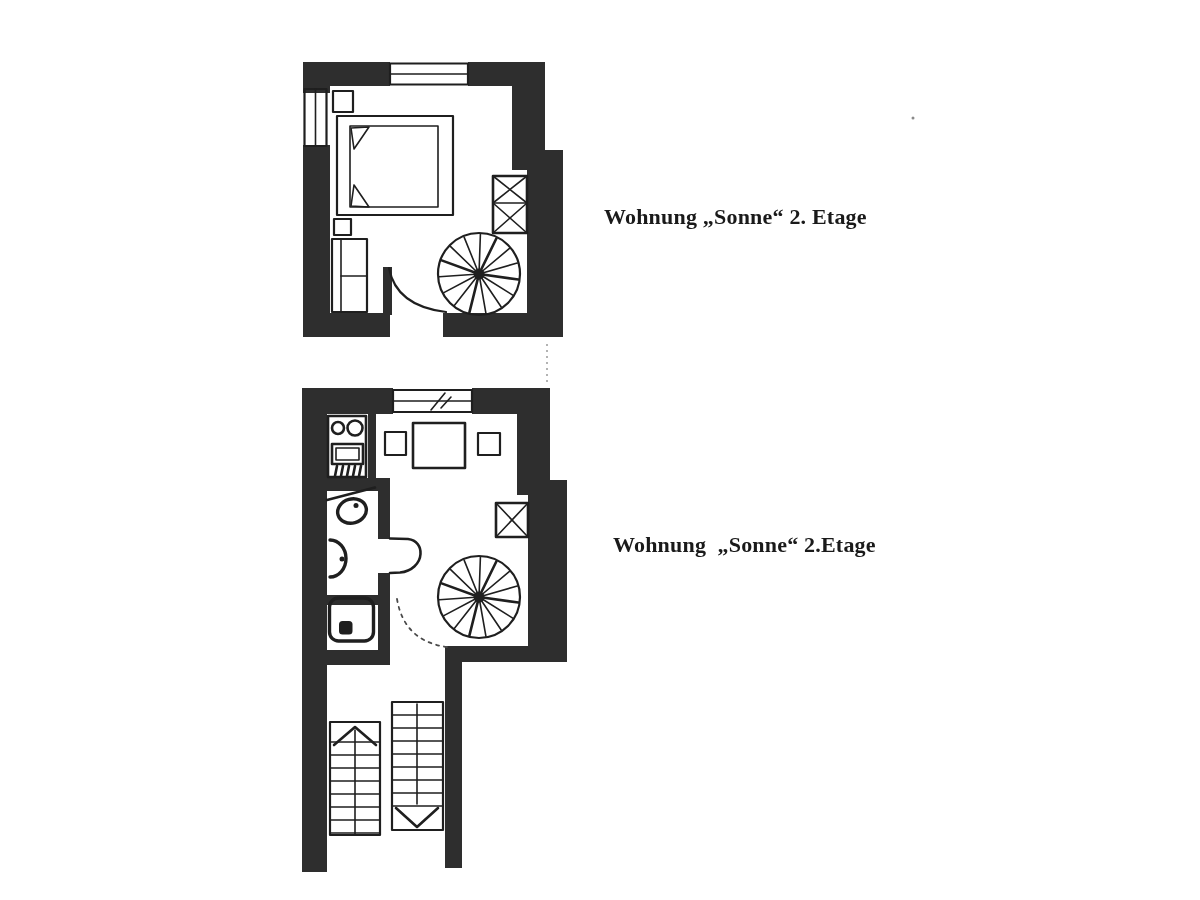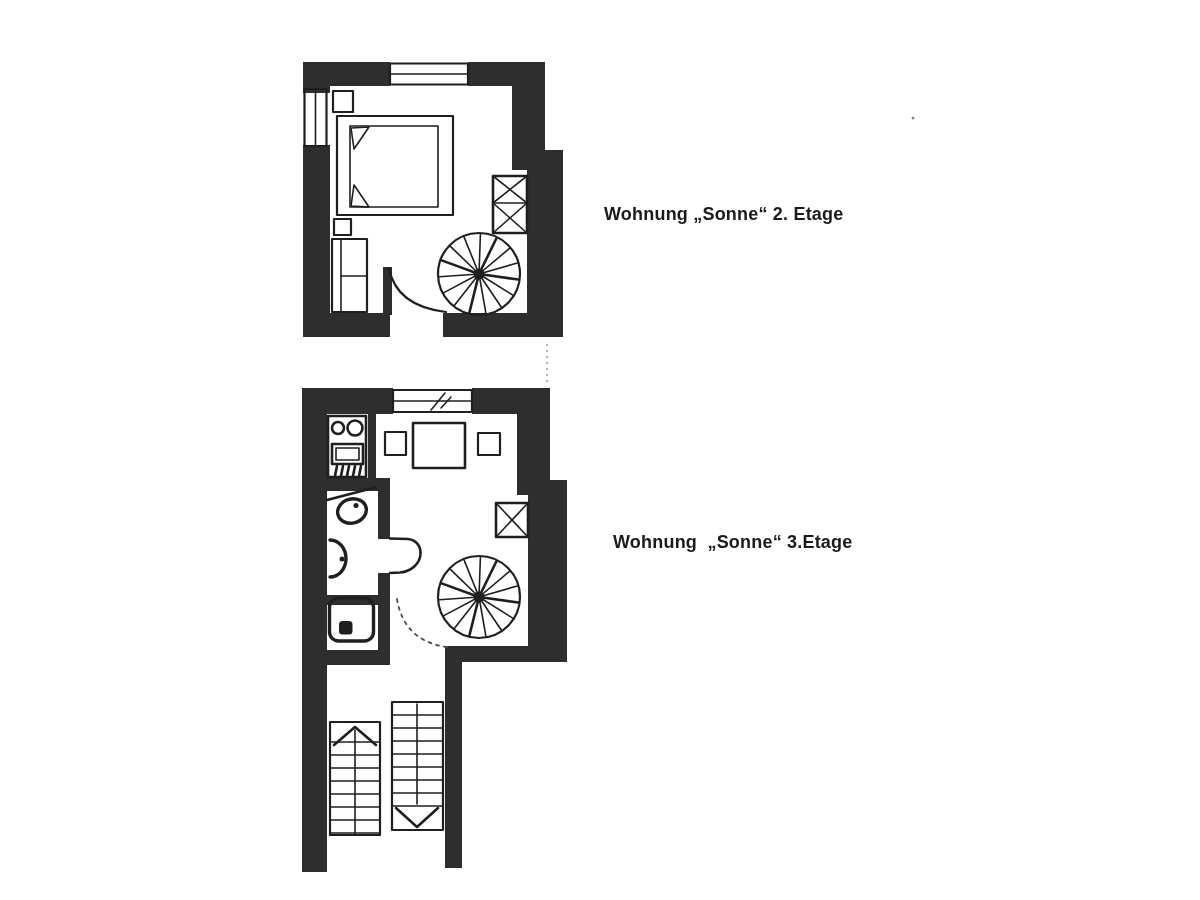--- a/index.html
+++ b/index.html
@@ -11,22 +11,22 @@
   #plan-svg{position:absolute;left:0;top:0;}
   .wall{fill:var(--wall);stroke:none;}
   .ln{fill:none;stroke:var(--ink);stroke-width:2.2;stroke-linecap:round;stroke-linejoin:round;}
   .thin{stroke-width:1.6;}
   .med{stroke-width:2.6;}
   .thick{stroke-width:3.4;}
   .fillink{fill:var(--ink);stroke:none;}
   .dash{fill:none;stroke:#4a4a4a;stroke-width:1.8;stroke-dasharray:3 5;stroke-linecap:round;}
   .faint{stroke:#9a9a9a;stroke-width:1.5;stroke-dasharray:2 4;}
   .caption{
-    position:absolute;font-weight:700;font-size:18px;color:var(--cap);
-    letter-spacing:.2px;white-space:pre;
+    position:absolute;font-weight:700;font-size:22px;color:var(--cap);
+    letter-spacing:.2px;white-space:pre;font-family:Liberation Serif, serif;
   }
   #caption-floor2{left:604px;top:204px;}
   #caption-floor1{left:613px;top:532px;}
 </style>
 </head>
 <body>
 
 <svg id="plan-svg" width="1200" height="900" viewBox="0 0 1200 900">
 
   <g>
@@ -217,13 +217,13 @@
           <line x1="392" y1="793" x2="443" y2="793" class="ln thin"></line>
           <line x1="392" y1="806" x2="443" y2="806" class="ln thin"></line>
         </g>
       <line class="ln thin" x1="417" y1="704" x2="417" y2="804"></line>
       <polyline class="ln med" points="396,808 417,827 438,808"></polyline>
     </g>
   </g>
 </svg>
 
 <div class="caption" id="caption-floor2">Wohnung „Sonne“ 2. Etage</div>
-<div class="caption" id="caption-floor1">Wohnung  „Sonne“ 3.Etage</div>
+<div class="caption" id="caption-floor1">Wohnung  „Sonne“ 2.Etage</div>
 
 </body></html>

